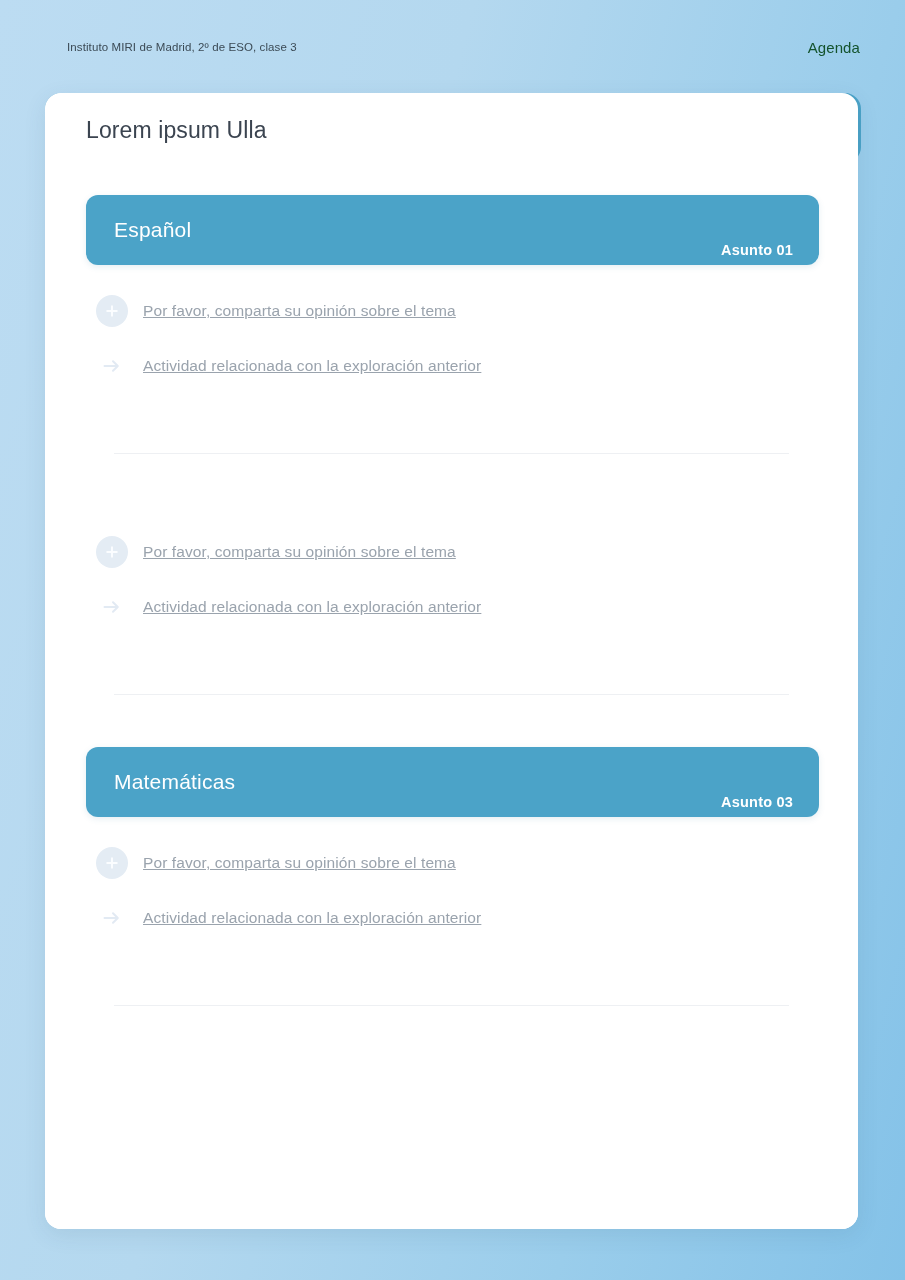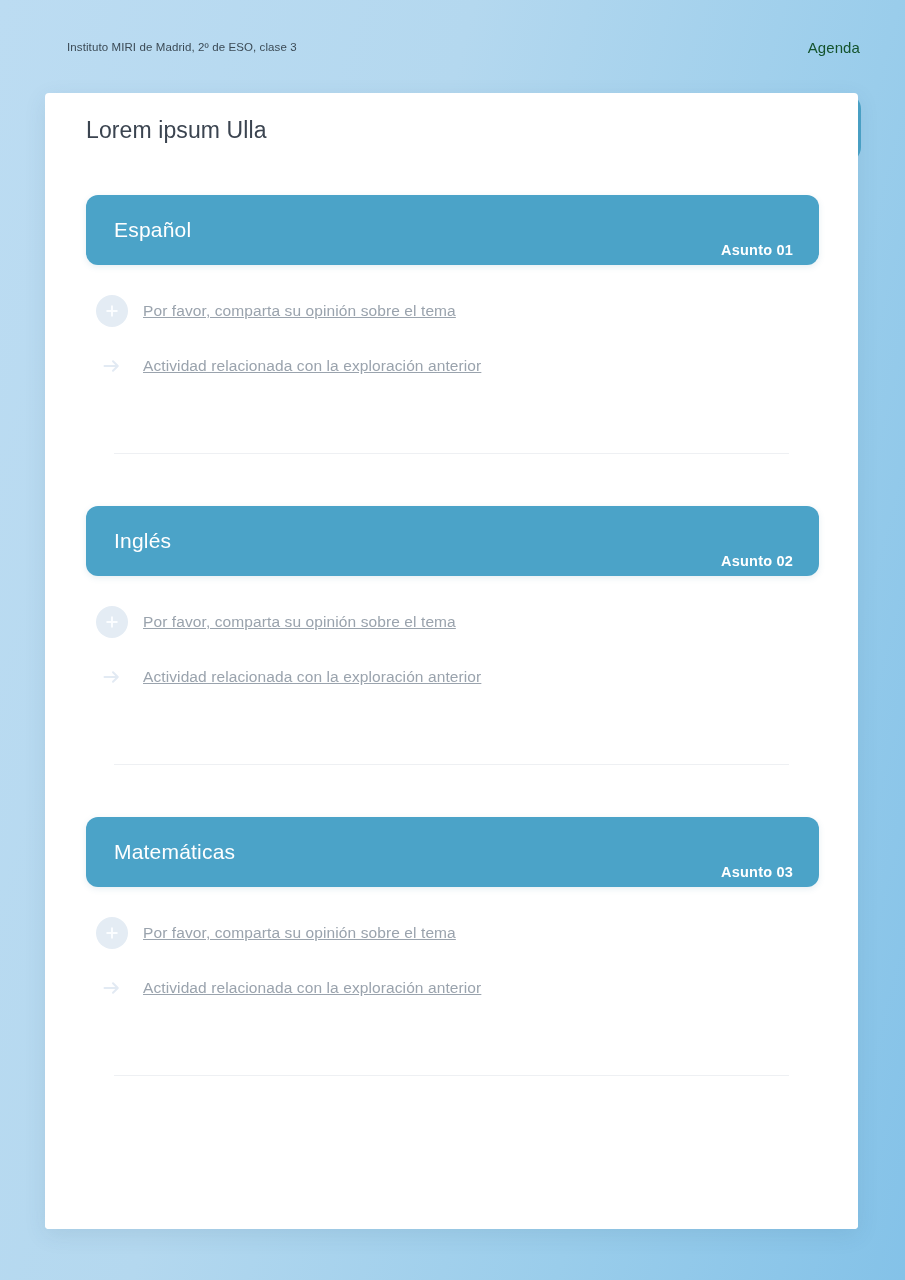--- a/index.html
+++ b/index.html
@@ -68,21 +68,21 @@
     border-radius: 14px;
   }
 
   
   .card {
     position: absolute;
     left: 0; top: 0;
     width: 813px;
     height: 1136px;
     background: #ffffff;
-    border-radius: 4px;
+    border-radius: 16px;
     box-shadow: 0 6px 22px rgba(40,80,110,0.10);
     overflow: hidden;
   }
 
   
   .tab {
     position: absolute;
     left: 0; top: 0;
     width: 340px;
     height: 72px;
@@ -250,24 +250,20 @@
             </span>
             <span class="task-text">Actividad relacionada con la exploración anterior</span>
           </div>
         </div>
         <div class="spacer-sm"></div>
         <div class="section-divider"></div>
       </div>
 
       <div class="spacer-sm"></div>
       <div class="section">
-        <div class="subject-bar">
-          <span class="subject-name">Inglés</span>
-          <span class="subject-code">Asunto 02</span>
-        </div>
         <div class="task-list">
           <div class="task-row">
             <span class="icon-plus">
               <svg width="16" height="16" viewBox="0 0 16 16" aria-hidden="true">
                 <path d="M8 3.2v9.6M3.2 8h9.6" stroke="#fbfdff" stroke-width="1.9" stroke-linecap="round"></path>
               </svg>
             </span>
             <span class="task-text">Por favor, comparta su opinión sobre el tema</span>
           </div>
           <div class="task-row">

